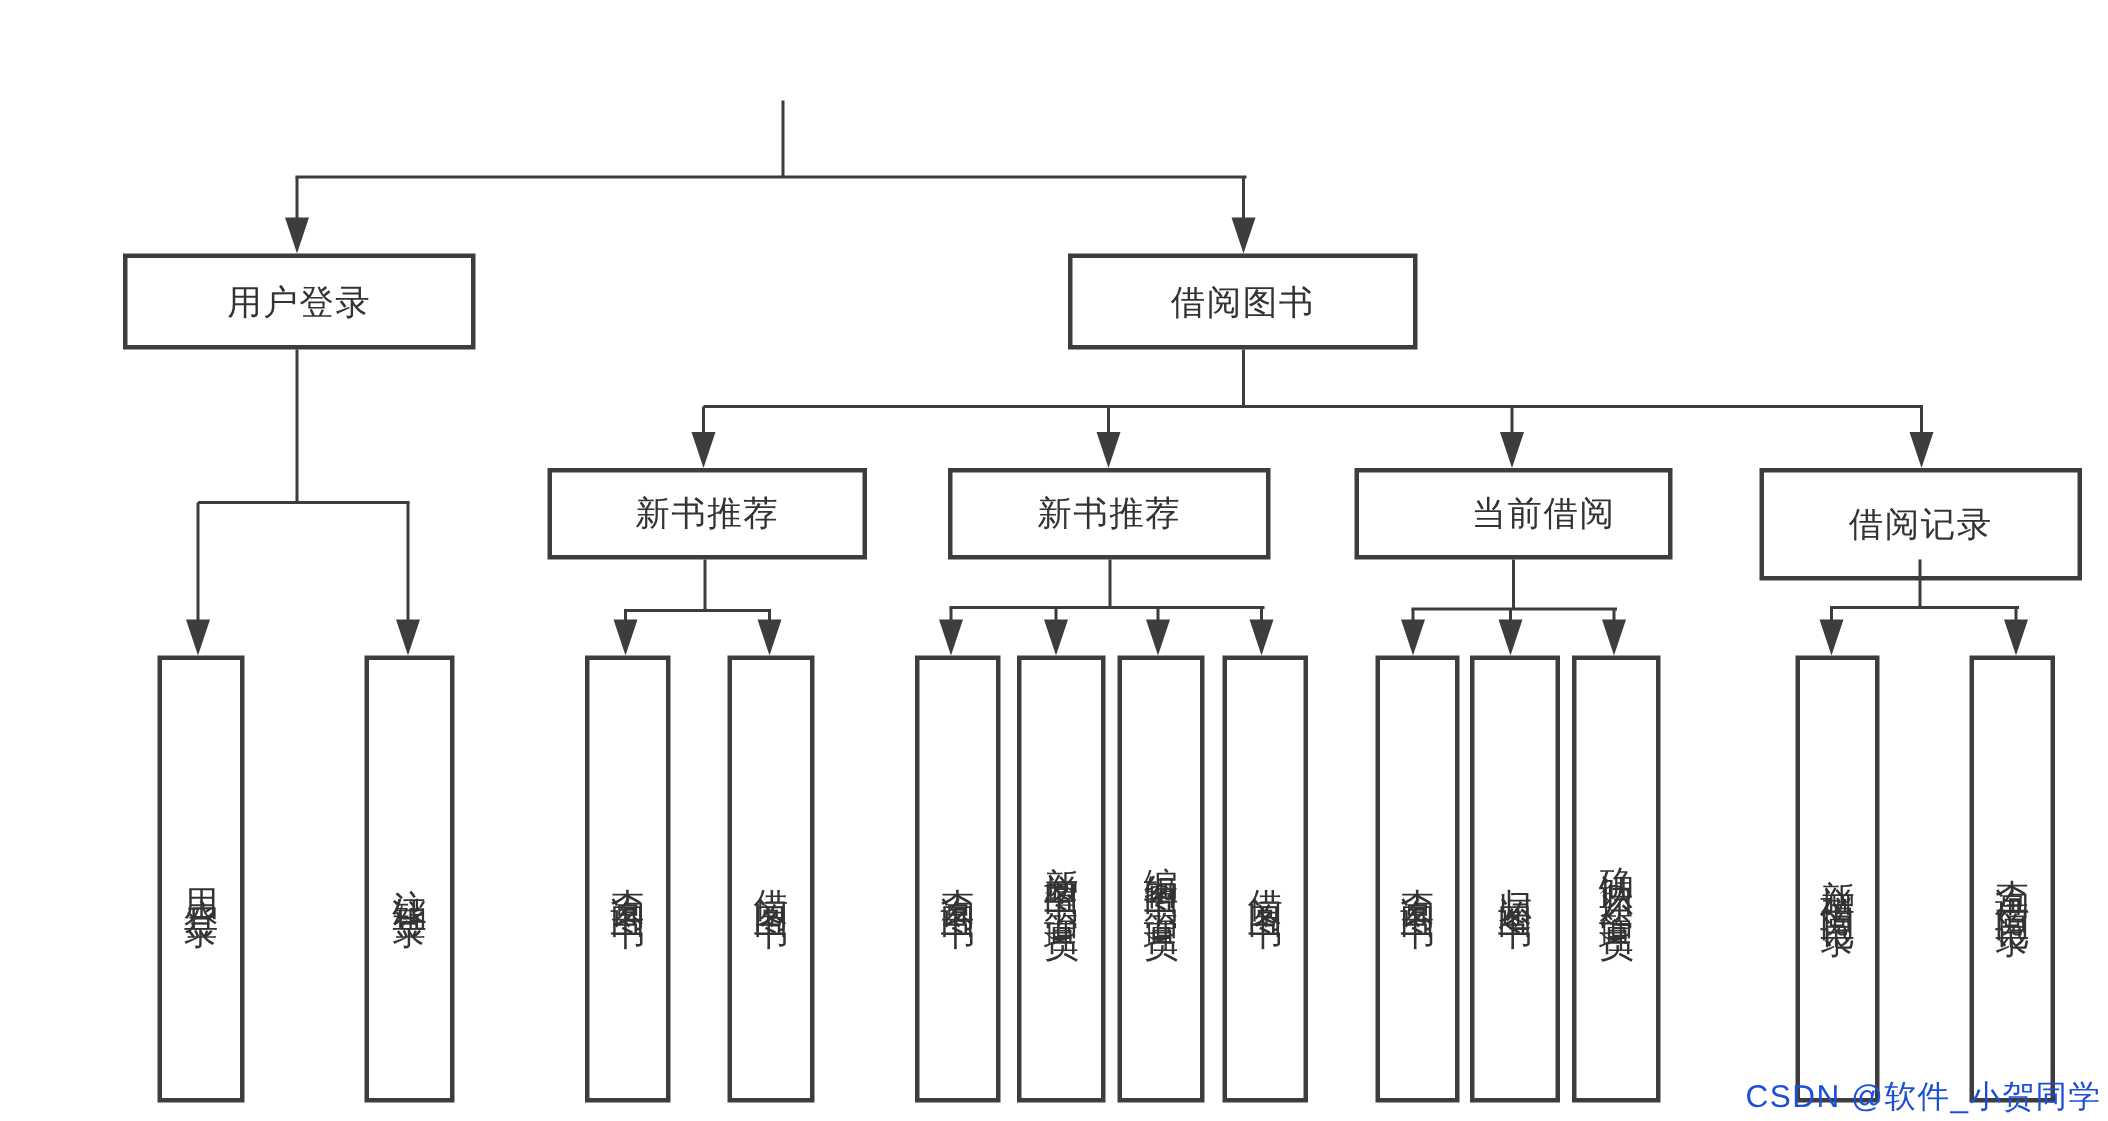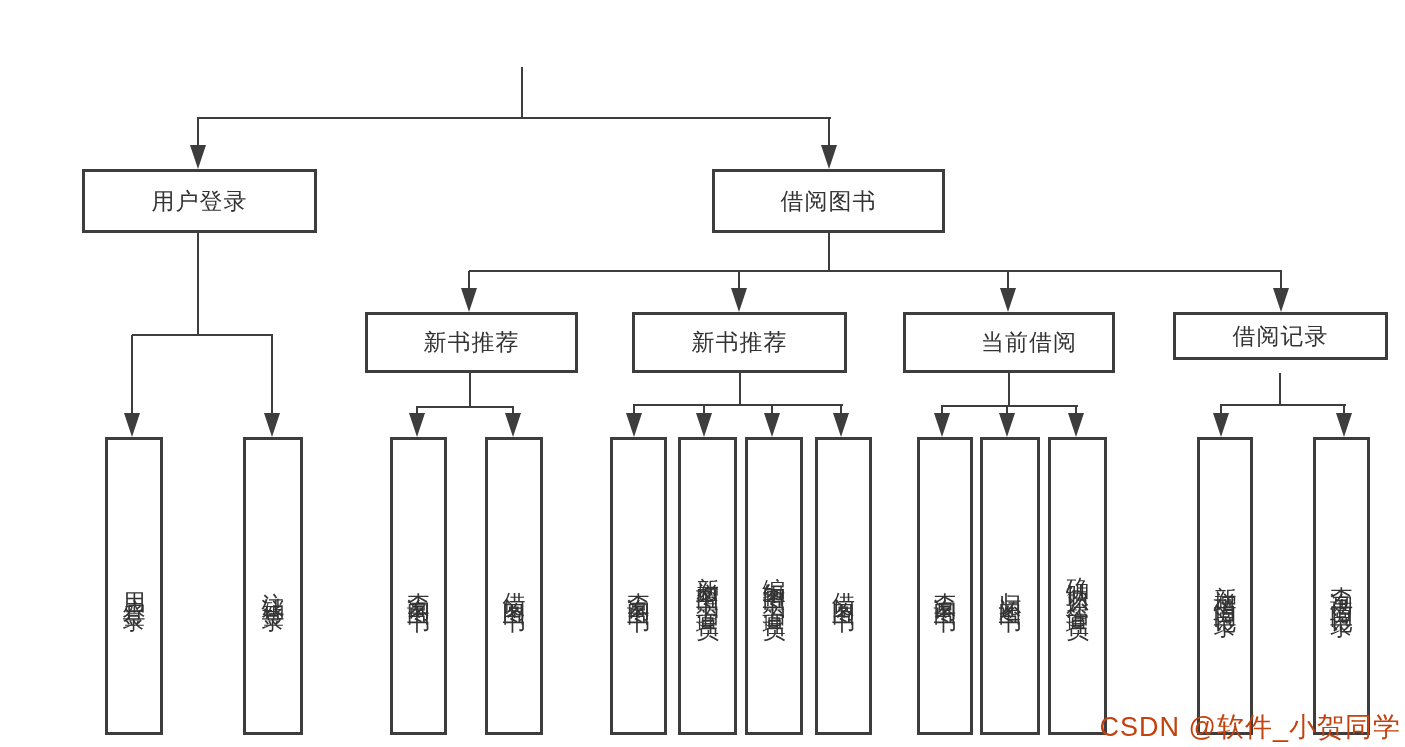--- a/index.html
+++ b/index.html
@@ -16,37 +16,37 @@
     writing-mode:vertical-rl;letter-spacing:6px;font-size:23px;line-height:1;
     display:block;
   }
   .ln{position:absolute;background:#3d3d3d;}
   .ah{
     position:absolute;width:0;height:0;
     border-left:8px solid transparent;border-right:8px solid transparent;
     border-top:24px solid #3d3d3d;
   }
   .watermark{
-    position:absolute;right:4px;bottom:2px;font-size:27px;color:#c2410c;
+    position:absolute;right:4px;bottom:2px;font-size:21px;color:#1d4ed8;
     letter-spacing:1px;z-index:10;white-space:nowrap;
   }
 </style>
 </head>
 <body>
 
 <div id="canvas">
 
 
   <div class="box" style="left:82px;top:169px;width:235px;height:64px;">用户登录</div>
   <div class="box" style="left:712px;top:169px;width:233px;height:64px;">借阅图书</div>
 
   <div class="box" style="left:365px;top:312px;width:213px;height:61px;">新书推荐</div>
   <div class="box" style="left:632px;top:312px;width:215px;height:61px;">新书推荐</div>
   <div class="box" style="left:903px;top:312px;width:212px;height:61px;padding-left:40px;">当前借阅</div>
-  <div class="box" style="left:1173px;top:312px;width:215px;height:48px;">借阅记录</div>
+  <div class="box" style="left:1173px;top:312px;width:215px;height:75px;">借阅记录</div>
 
   <div class="box leaf" style="left:105px;top:437px;width:58px;height:298px;">
     <span class="vtext">用户登录</span>
   </div>
   <div class="box leaf" style="left:243px;top:437px;width:60px;height:298px;">
     <span class="vtext">注销登录</span>
   </div>
 
   <div class="box leaf" style="left:390px;top:437px;width:57px;height:298px;">
     <span class="vtext">查询图书</span>

